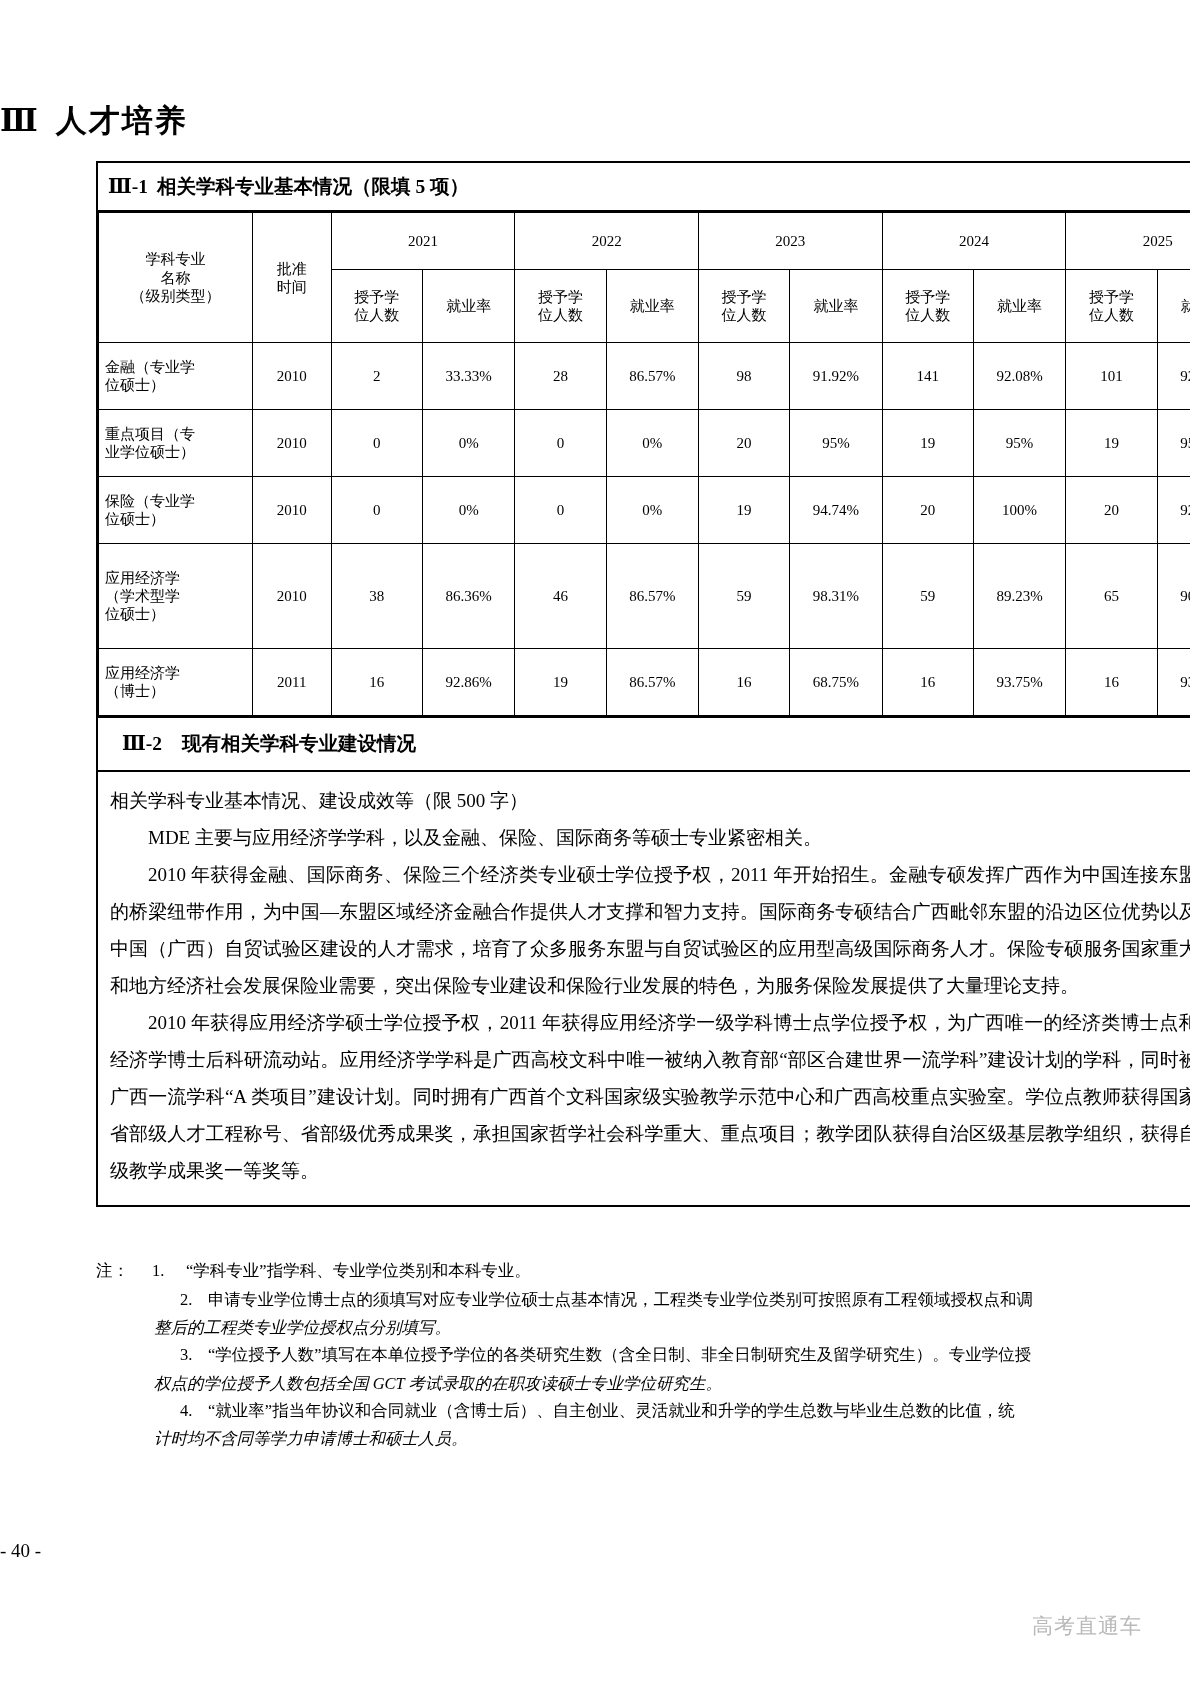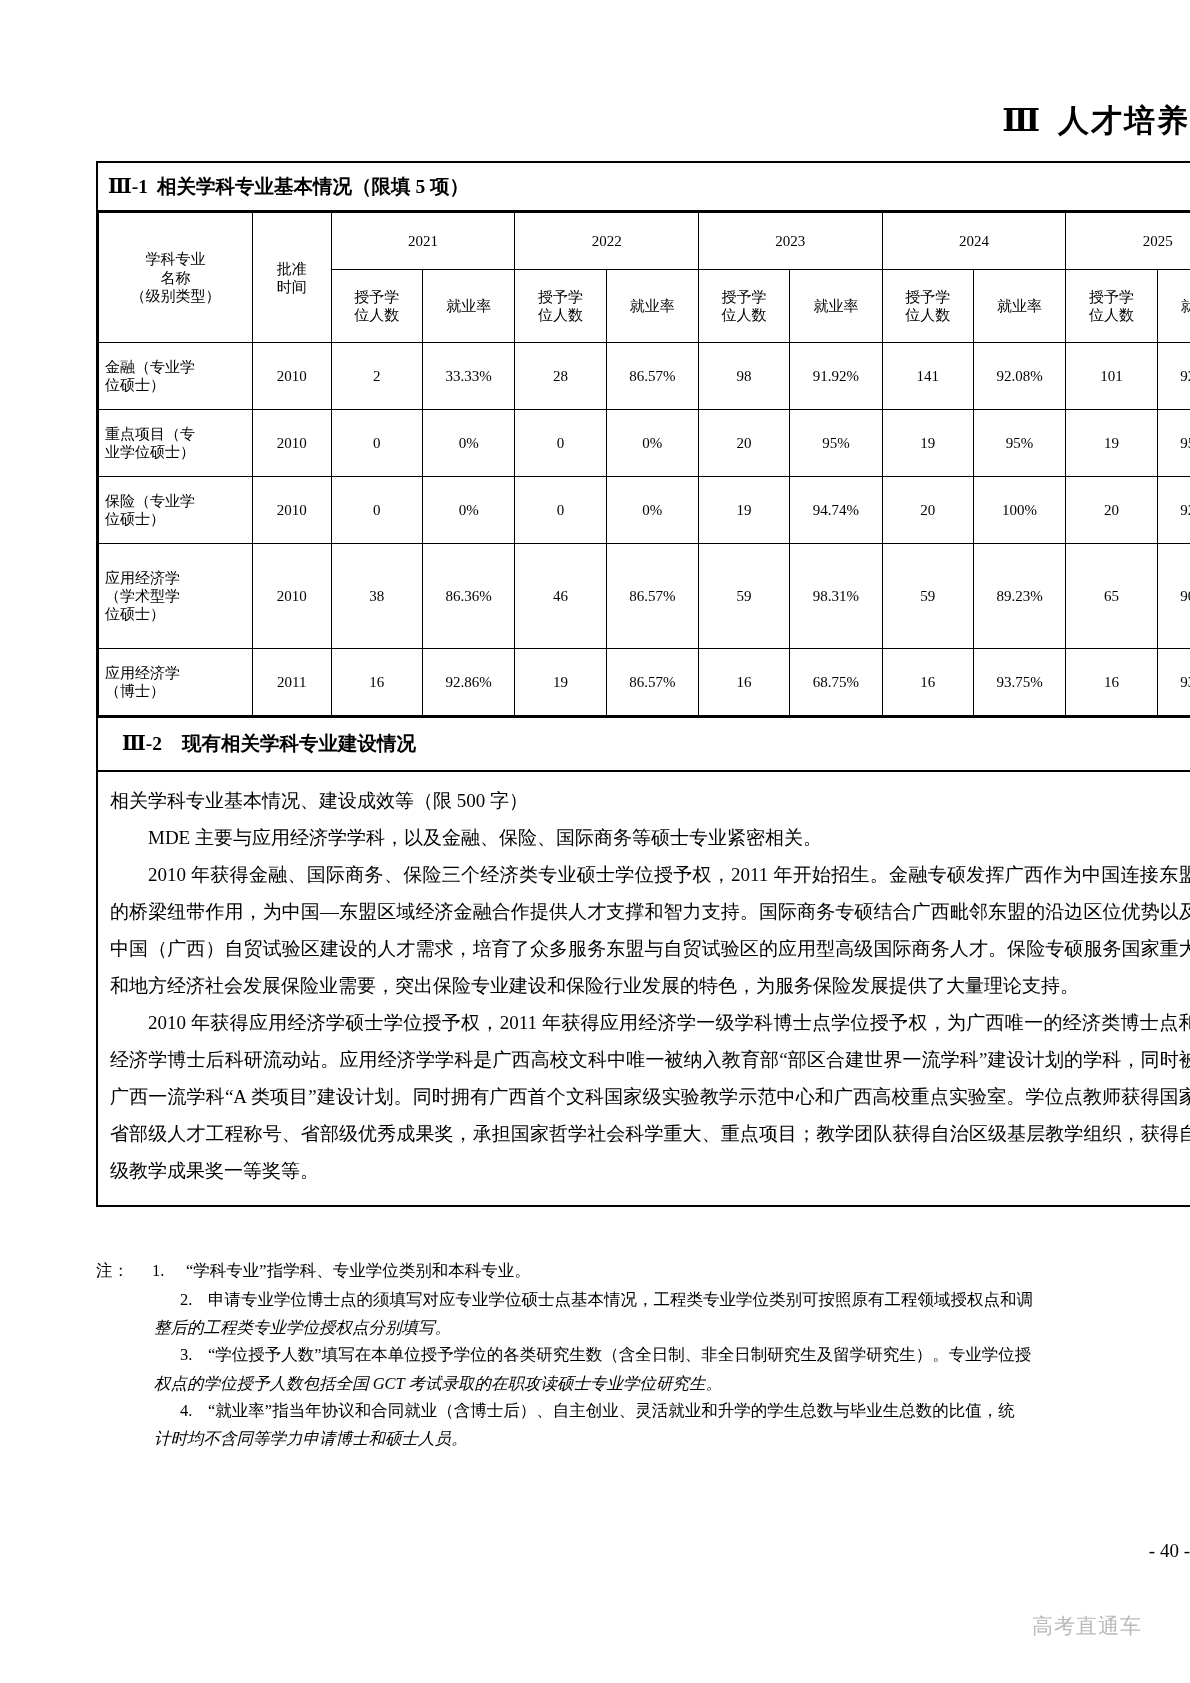--- a/index.html
+++ b/index.html
@@ -22,21 +22,21 @@
     width: 1190px;
     height: 1683px;
   }
 
   
   .doc-title {
     position: absolute;
     left: 0;
     top: 100px;
     width: 1190px;
-    text-align: right;
+    text-align: left;
     font-size: 31px;
     font-weight: bold;
     letter-spacing: 2px;
     font-family: "Liberation Serif", "DejaVu Serif", serif;
   }
   .doc-title .numeral { margin-right: 16px; }
 
   
   .frame {
     position: absolute;
@@ -129,21 +129,21 @@
   .note-body { flex: 1 1 auto; }
   .note-cont { margin-left: 58px; font-style: italic; }
   .note-cont2 { margin-left: 84px; }
 
   
   .pagenum {
     position: absolute;
     left: 0;
     top: 1540px;
     width: 1190px;
-    text-align: right;
+    text-align: left;
     font-size: 19px;
   }
   .watermark {
     position: absolute;
     right: 48px;
     top: 1612px;
     font-size: 21px;
     color: #b9b9b9;
     font-family: Liberation Sans, sans-serif;
     letter-spacing: 1px;

